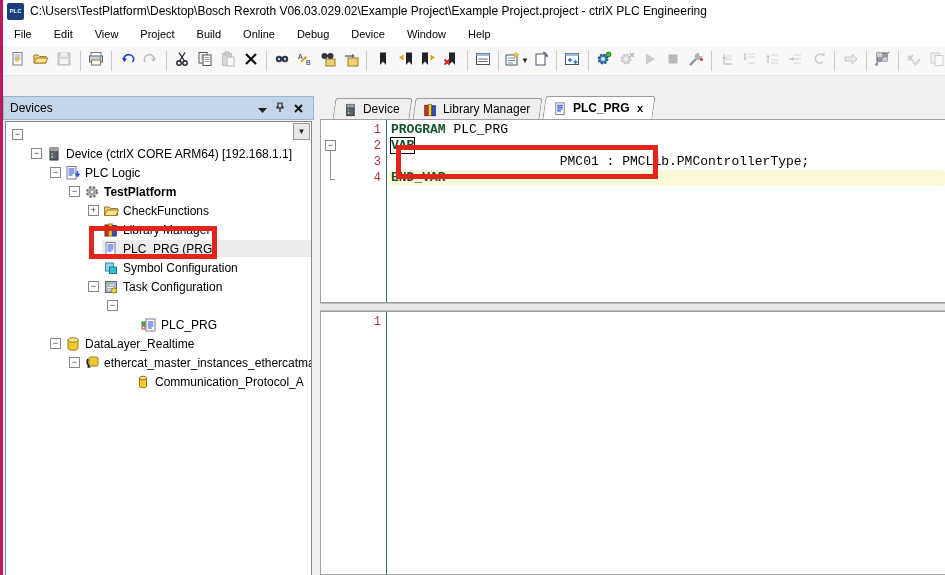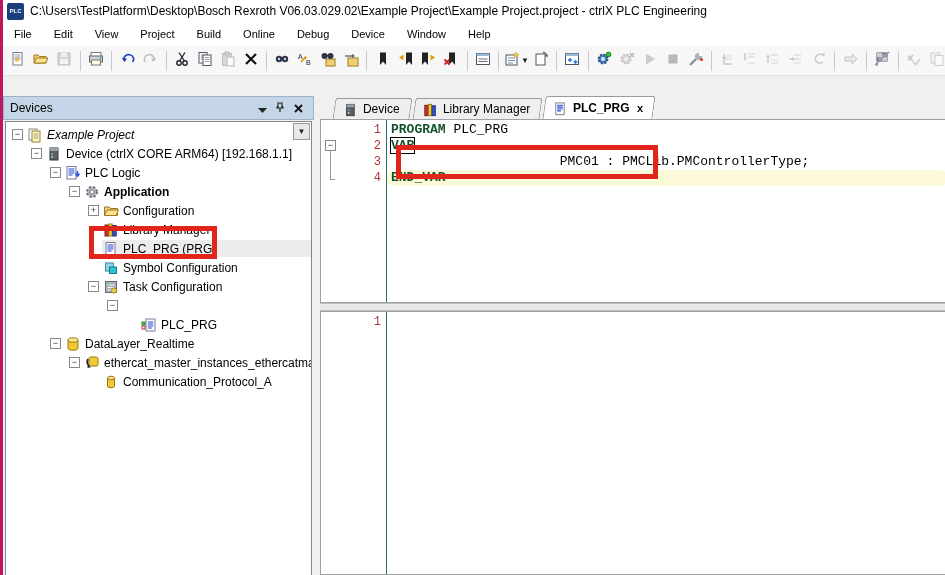--- a/index.html
+++ b/index.html
@@ -375,30 +375,20 @@
           <span><svg width="9" height="9" viewBox="0 0 9 9">
               <path d="M1 1 L8 8 M8 1 L1 8" stroke="#111" stroke-width="1.8"></path>
             </svg></span>
         </div>
     </div>
     <div class="devices-tree">
       <div class="tree-combo">▼</div>
     <div class="tree-row" style="top: 3px;">
           <span class="tree-spacer" style="width: 6px;"></span>
           <span class="tree-expander">−</span>
-          <span class="tree-content">
-            <span class="ticon">
-              <svg width="16" height="16" viewBox="0 0 16 16">
-                <rect x="2" y="2" width="8" height="11" fill="#fff" stroke="#888"></rect>
-                <rect x="5" y="4" width="8" height="11" fill="#fbf3c9" stroke="#998a33"></rect>
-                <path d="M6.8 7h4.5M6.8 9h4.5M6.8 11h4.5" stroke="#b0a060"></path>
-              </svg>
-            </span>
-            <span class="tree-label italic">Example Project</span>
-          </span>
         </div>
         <div class="tree-row" style="top: 22px;">
           <span class="tree-spacer" style="width: 25px;"></span>
           <span class="tree-expander">−</span>
           <span class="tree-content">
             <span class="ticon">
               <svg width="16" height="16" viewBox="0 0 16 16">
                 <rect x="4" y="2" width="8" height="12" fill="#5a6168" stroke="#2f3439"></rect>
                 <rect x="4" y="2" width="8" height="3" fill="#9aa2aa"></rect>
                 <circle cx="6" cy="8" r="0.9" fill="#7fd67f"></circle>
@@ -425,34 +415,34 @@
         <div class="tree-row" style="top: 60px;">
           <span class="tree-spacer" style="width: 63px;"></span>
           <span class="tree-expander">−</span>
           <span class="tree-content">
             <span class="ticon">
               <svg width="16" height="16" viewBox="0 0 16 16">
                 <circle cx="8" cy="8" r="5" fill="#b8bec4" stroke="#6a7076" stroke-width="2" stroke-dasharray="2.2 1.8"></circle>
                 <circle cx="8" cy="8" r="2.2" fill="#fff" stroke="#6a7076"></circle>
               </svg>
             </span>
-            <span class="tree-label bold">Application</span>
+            <span class="tree-label bold">TestPlatform</span>
           </span>
         </div>
         <div class="tree-row" style="top: 79px;">
           <span class="tree-spacer" style="width: 82px;"></span>
           <span class="tree-expander">+</span>
           <span class="tree-content">
             <span class="ticon">
               <svg width="16" height="16" viewBox="0 0 16 16">
                 <path d="M1.5 12.5 V4 h4.5 l1.5 1.5 H14.5 V12.5 Z" fill="#f3cf73" stroke="#a07a1e"></path>
                 <path d="M1.5 12.5 L4 7 H15.5 L13 12.5 Z" fill="#fbe296" stroke="#a07a1e"></path>
               </svg>
             </span>
-            <span class="tree-label">Configuration</span>
+            <span class="tree-label">CheckFunctions</span>
           </span>
         </div>
         <div class="tree-row" style="top: 98px;">
           <span class="tree-spacer" style="width: 82px;"></span>
           <span class="tree-expander none"></span>
           <span class="tree-content">
             <span class="ticon">
               <svg width="16" height="16" viewBox="0 0 16 16">
                 <rect x="2" y="3" width="3.4" height="11" fill="#cc3333" stroke="#7a1d1d"></rect>
                 <rect x="5.8" y="2" width="3.4" height="12" fill="#f2c935" stroke="#9a7a10"></rect>
@@ -542,21 +532,21 @@
             <span class="ticon">
               <svg width="16" height="16" viewBox="0 0 16 16">
                 <rect x="5" y="2" width="9" height="9" rx="1.5" fill="#f2c935" stroke="#9a7a10"></rect>
                 <path d="M4 4 q-2 4 1.5 8" fill="none" stroke="#222" stroke-width="1.8"></path>
                 <path d="M3.2 12.8 l3.6-0.4 -2.4-2.8 Z" fill="#222"></path>
               </svg>
             </span>
             <span class="tree-label">ethercat_master_instances_ethercatmaster</span>
           </span>
         </div>
-        <div class="tree-row" style="top: 250px;">
+        <div class="tree-row" style="top: 250px; margin-left: 32px;">
           <span class="tree-spacer" style="width: 82px;"></span>
           <span class="tree-expander none"></span>
           <span class="tree-content">
             <span class="ticon">
               <svg width="16" height="16" viewBox="0 0 16 16">
                 <path d="M4.5 4 v8 a3.5 1.8 0 0 0 7 0 v-8" fill="#f2c935" stroke="#9a7a10"></path>
                 <ellipse cx="8" cy="4" rx="3.5" ry="1.8" fill="#fbe296" stroke="#9a7a10"></ellipse>
               </svg>
             </span>
             <span class="tree-label">Communication_Protocol_A</span>

